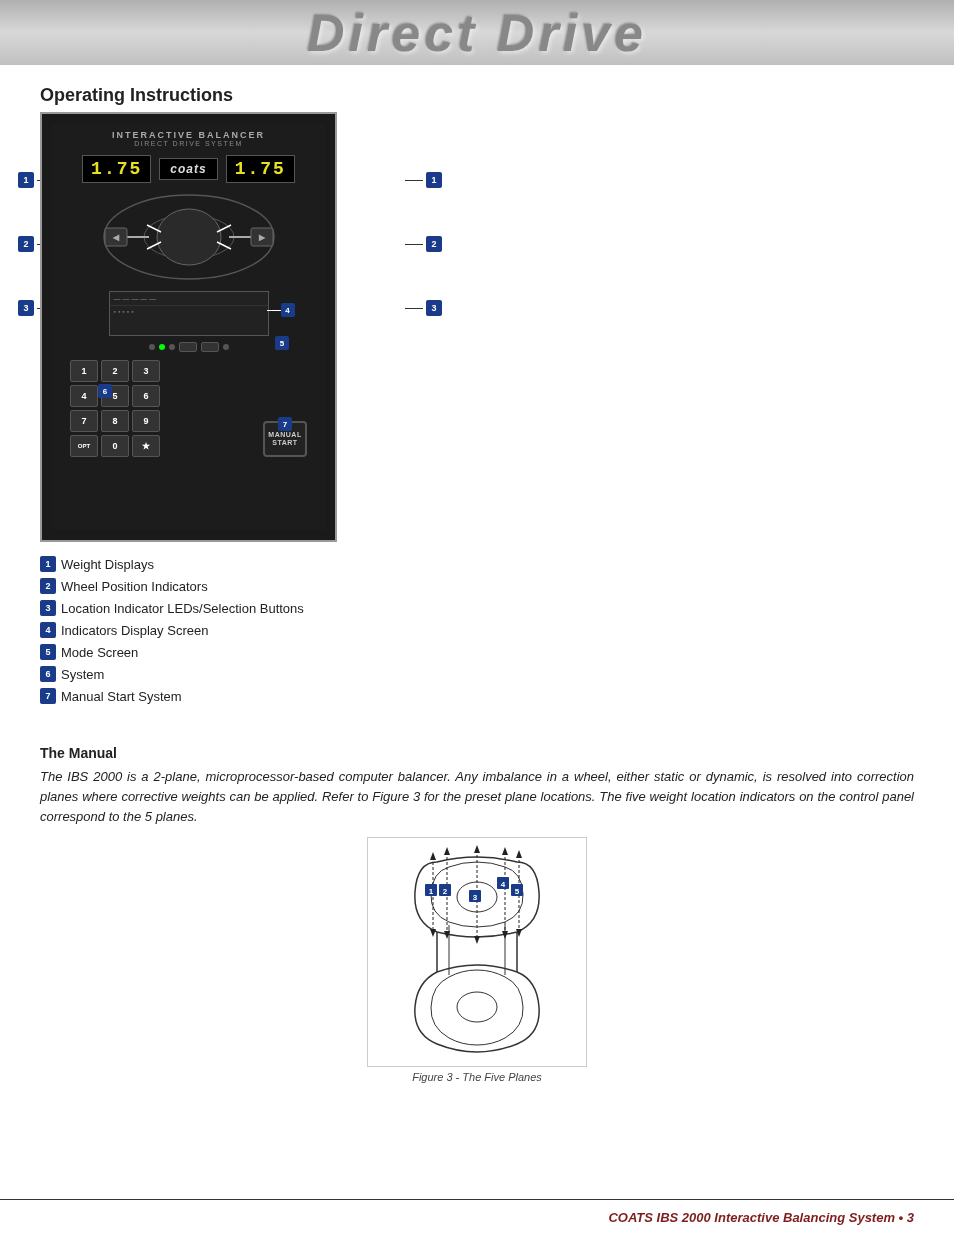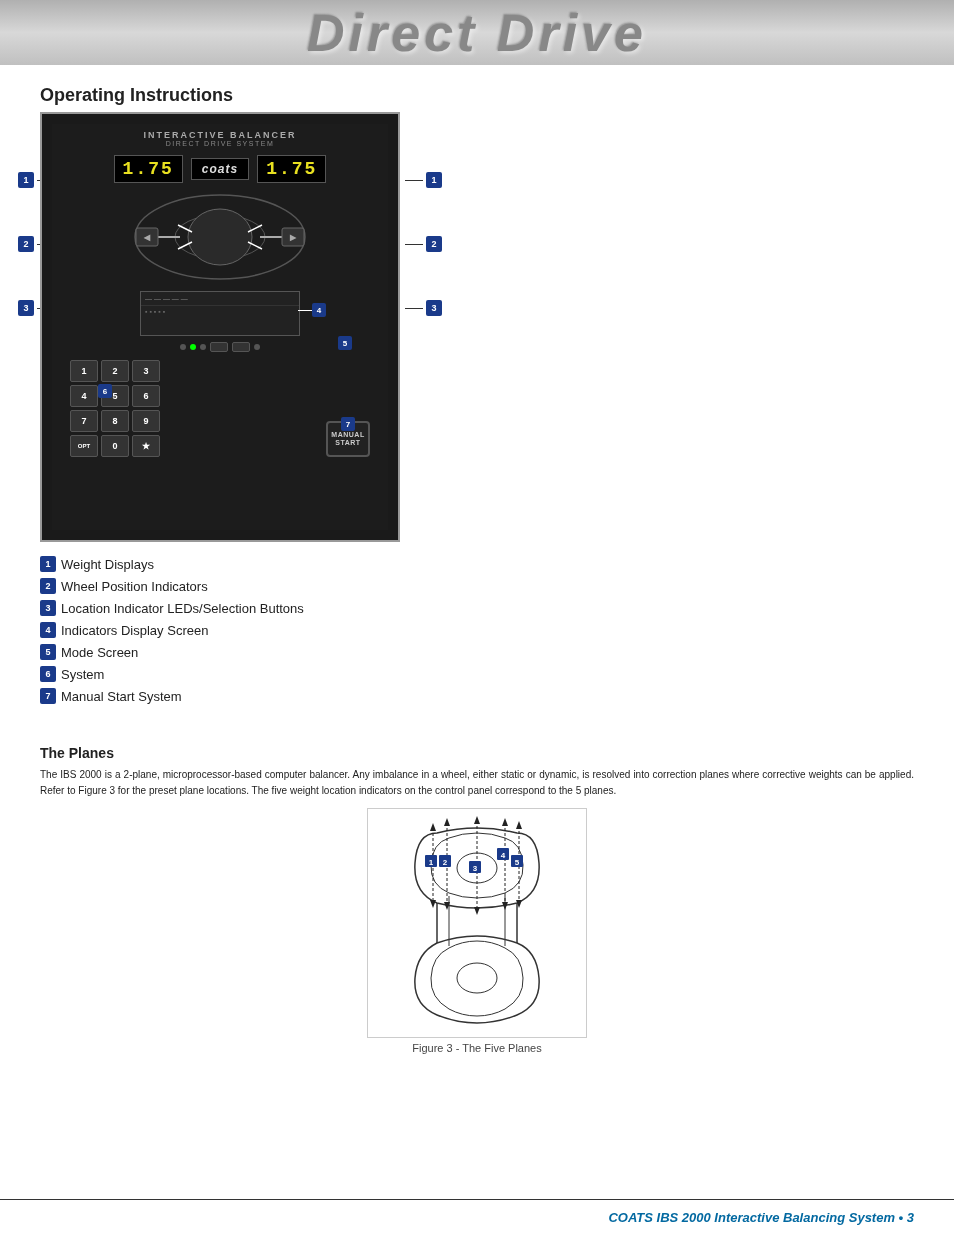--- a/index.html
+++ b/index.html
@@ -61,21 +61,21 @@
     .section-subtitle {
       font-size: 14px;
       font-weight: 700;
       margin-bottom: 10px;
     }
 
     
     .panel-container {
       border: 2px solid #999;
       background: #1a1a1a;
-      width: 360px;
+      width: 297px;
       height: 430px;
       margin-bottom: 14px;
       position: relative;
       padding: 10px;
     }
 
     
     .badge {
       display: inline-flex;
       align-items: center;
@@ -107,41 +107,43 @@
       font-size: 13px;
     }
 
     
     .planes-title {
       font-size: 14px;
       font-weight: 700;
       margin-bottom: 6px;
     }
     .planes-text {
-      font-size: 10px;
+      font-size: 13px;
       line-height: 1.55;
       text-align: justify;
       margin-bottom: 4px;
+      font-style: italic;
     }
 
     
     .planes-diagram {
       border: 1px solid #ccc;
       width: 220px;
       height: 230px;
       margin-left: auto;
       margin-right: auto;
       position: relative;
       background: #fff;
       display: flex;
       align-items: center;
       justify-content: center;
     }
     .planes-caption {
       font-size: 11px;
+      font-style: italic;
       text-align: center;
       margin-top: 4px;
       color: #444;
     }
 
     
     .footer {
       position: absolute;
       bottom: 0;
       left: 0;
@@ -150,21 +152,21 @@
       border-top: 1.5px solid #333;
       display: flex;
       align-items: center;
       justify-content: flex-end;
       padding-right: 40px;
     }
     .footer-text {
       font-size: 13px;
       font-weight: 700;
       font-style: italic;
-      color: #0369a1;
+      color: #7f1d1d;
       text-align: right;
     }
 
     
     .panel-inner {
       width: 100%;
       height: 100%;
       background: #1c1c1c;
       position: relative;
       display: flex;
@@ -499,21 +501,21 @@
         <span>System</span>
       </li>
       <li>
         <span class="badge badge-blue">7</span>
         <span>Manual Start System</span>
       </li>
     </ul>
   </div>
 
   <div class="right-column">
-    <div class="planes-title">The Planes</div>
+    <div class="planes-title">The Manual</div>
     <p class="planes-text">The IBS 2000 is a 2-plane, microprocessor-based computer balancer. Any imbalance in a wheel, either static or dynamic, is resolved into correction planes where corrective weights can be applied. Refer to Figure 3 for the preset plane locations. The five weight location indicators on the control panel correspond to the 5 planes.</p>
 
     <div class="planes-svg-container">
       <div class="planes-diagram">
         <svg width="200" height="220" viewBox="0 0 200 220">
 
           <path d="M60,20 Q40,20 38,50 Q36,80 60,90 Q80,95 100,95 Q120,95 140,90 Q164,80 162,50 Q160,20 140,20 Q120,15 100,15 Q80,15 60,20 Z" fill="none" stroke="#333" stroke-width="1.5"></path>
 
           <path d="M72,25 Q55,30 54,52 Q53,72 72,80 Q85,85 100,85 Q115,85 128,80 Q147,72 146,52 Q145,30 128,25 Q115,20 100,20 Q85,20 72,25 Z" fill="none" stroke="#333" stroke-width="1"></path>
 

